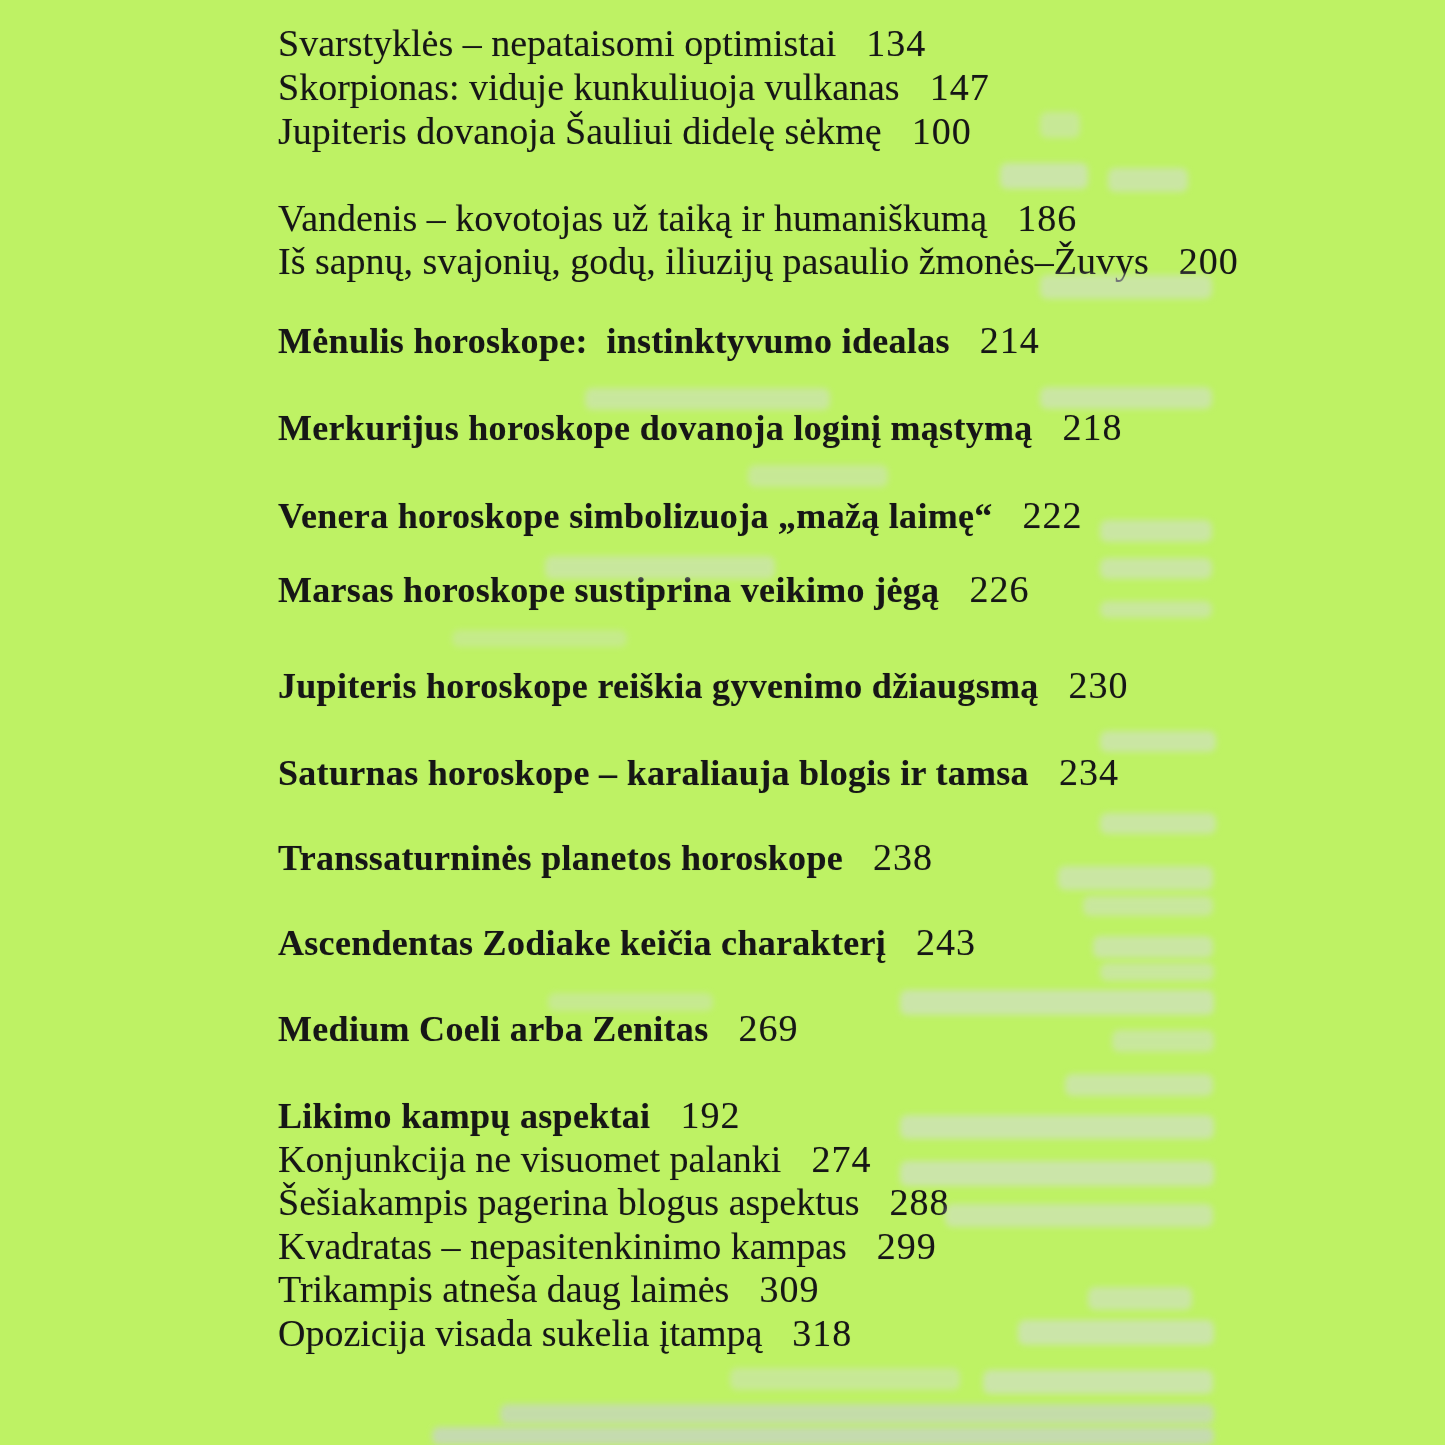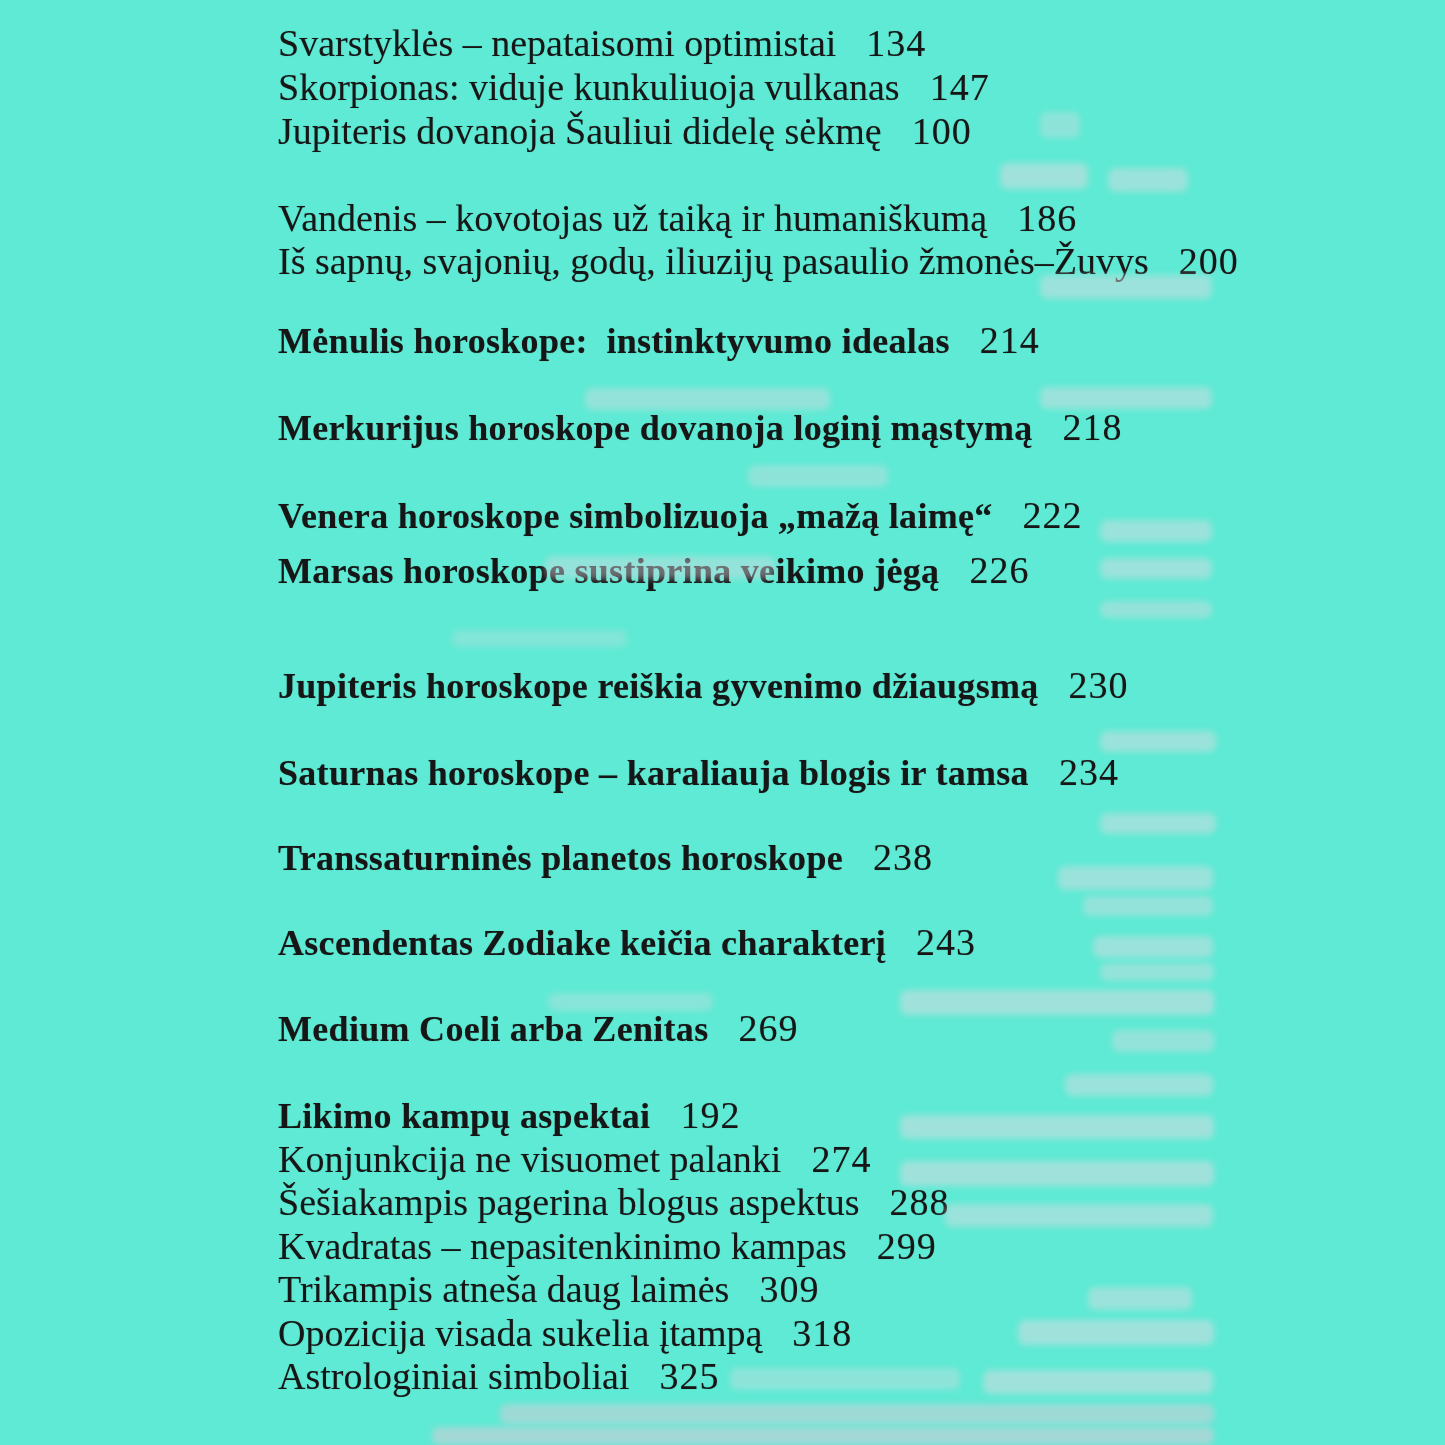--- a/index.html
+++ b/index.html
@@ -4,21 +4,21 @@
 <style>
   html, body {
     margin: 0;
     padding: 0;
     background: #ffffff;
   }
   #canvas {
     position: relative;
     width: 1445px;
     height: 1445px;
-    background: #5eead4;
+    background: #bef264;
     overflow: hidden;
     font-family: "Liberation Serif", "DejaVu Serif", serif;
     text-decoration: underline;
   }
   .toc-line {
     position: absolute;
     left: 278px;
     white-space: pre;
     font-size: 38px;
     line-height: 44px;
@@ -52,34 +52,33 @@
 
   <div class="toc-line" style="top:21px"><span class="title">Svarstyklės – nepataisomi optimistai</span><span class="pg">134</span></div>
   <div class="toc-line" style="top:65px"><span class="title">Skorpionas: viduje kunkuliuoja vulkanas</span><span class="pg">147</span></div>
   <div class="toc-line" style="top:109px"><span class="title">Jupiteris dovanoja Šauliui didelę sėkmę</span><span class="pg">100</span></div>
   <div class="toc-line" style="top:196px"><span class="title">Vandenis – kovotojas už taiką ir humaniškumą</span><span class="pg">186</span></div>
   <div class="toc-line" style="top:239px"><span class="title">Iš sapnų, svajonių, godų, iliuzijų pasaulio žmonės–Žuvys</span><span class="pg">200</span></div>
 
   <div class="toc-line bold" style="top:318px"><span class="title">Mėnulis horoskope:  instinktyvumo idealas</span><span class="pg">214</span></div>
   <div class="toc-line bold" style="top:405px"><span class="title">Merkurijus horoskope dovanoja loginį mąstymą</span><span class="pg">218</span></div>
   <div class="toc-line bold" style="top:493px"><span class="title">Venera horoskope simbolizuoja „mažą laimę“</span><span class="pg">222</span></div>
-  <div class="toc-line bold" style="top:548px"><span class="title">Marsas horoskope sustiprina veikimo jėgą</span><span class="pg">226</span></div>
+  <div class="toc-line bold" style="top:567px"><span class="title">Marsas horoskope sustiprina veikimo jėgą</span><span class="pg">226</span></div>
   <div class="toc-line bold" style="top:663px"><span class="title">Jupiteris horoskope reiškia gyvenimo džiaugsmą</span><span class="pg">230</span></div>
   <div class="toc-line bold" style="top:750px"><span class="title">Saturnas horoskope – karaliauja blogis ir tamsa</span><span class="pg">234</span></div>
   <div class="toc-line bold" style="top:835px"><span class="title">Transsaturninės planetos horoskope</span><span class="pg">238</span></div>
   <div class="toc-line bold" style="top:920px"><span class="title">Ascendentas Zodiake keičia charakterį</span><span class="pg">243</span></div>
   <div class="toc-line bold" style="top:1006px"><span class="title">Medium Coeli arba Zenitas</span><span class="pg">269</span></div>
   <div class="toc-line bold" style="top:1093px"><span class="title">Likimo kampų aspektai</span><span class="pg">192</span></div>
 
   <div class="toc-line" style="top:1137px"><span class="title">Konjunkcija ne visuomet palanki</span><span class="pg">274</span></div>
   <div class="toc-line" style="top:1180px"><span class="title">Šešiakampis pagerina blogus aspektus</span><span class="pg">288</span></div>
   <div class="toc-line" style="top:1224px"><span class="title">Kvadratas – nepasitenkinimo kampas</span><span class="pg">299</span></div>
   <div class="toc-line" style="top:1267px"><span class="title">Trikampis atneša daug laimės</span><span class="pg">309</span></div>
   <div class="toc-line" style="top:1311px"><span class="title">Opozicija visada sukelia įtampą</span><span class="pg">318</span></div>
-  <div class="toc-line" style="top:1354px"><span class="title">Astrologiniai simboliai</span><span class="pg">325</span></div>
 
   <div class="sm" style="left:1040px;top:112px;width:40px;height:26px;opacity:.4"></div>
   <div class="sm" style="left:1000px;top:163px;width:88px;height:26px;opacity:.55"></div>
   <div class="sm" style="left:1108px;top:168px;width:80px;height:24px;opacity:.5"></div>
   <div class="sm" style="left:1040px;top:275px;width:172px;height:24px;opacity:.5"></div>
   <div class="sm" style="left:585px;top:388px;width:245px;height:22px;opacity:.45"></div>
   <div class="sm" style="left:1040px;top:387px;width:172px;height:22px;opacity:.5"></div>
   <div class="sm" style="left:748px;top:465px;width:140px;height:22px;opacity:.4"></div>
   <div class="sm" style="left:1100px;top:520px;width:112px;height:22px;opacity:.5"></div>
   <div class="sm" style="left:545px;top:556px;width:230px;height:23px;opacity:.45"></div>

